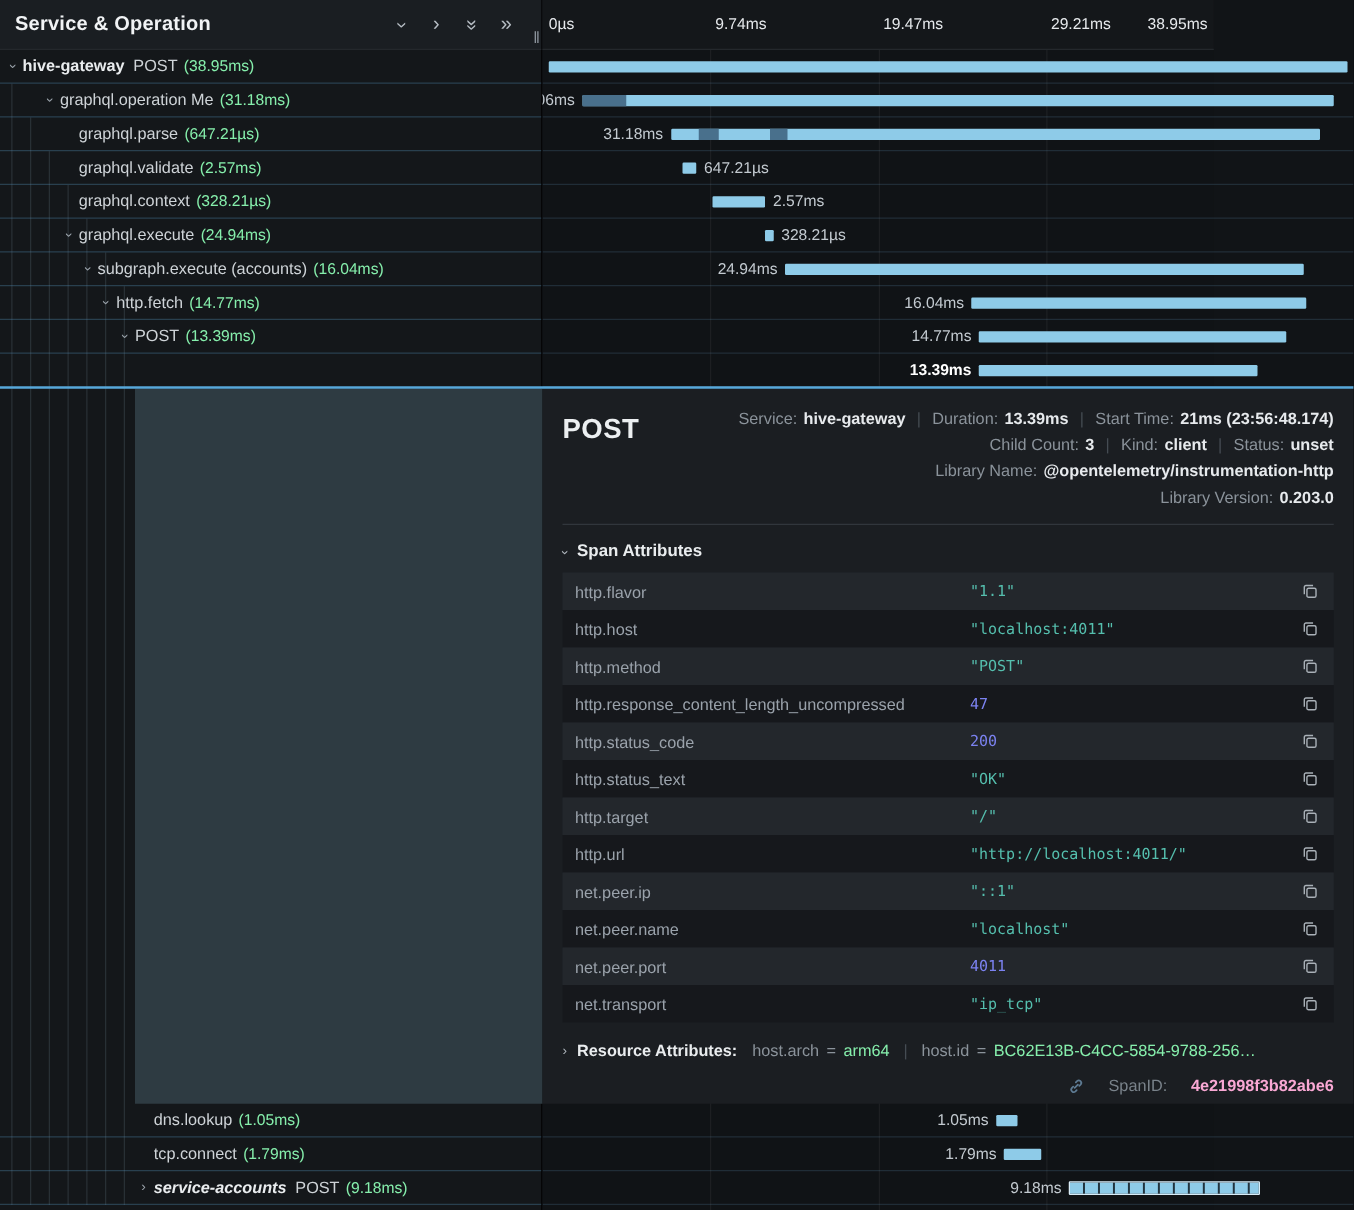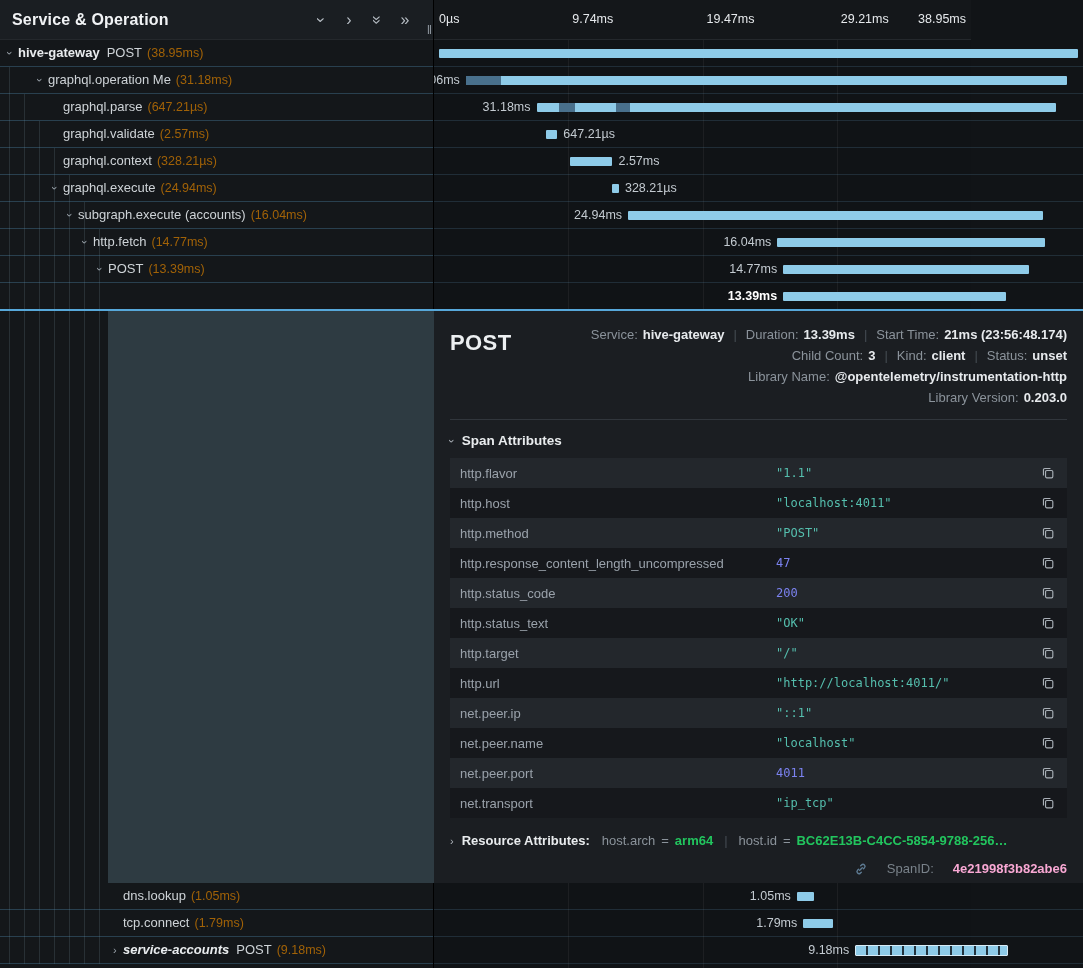--- a/index.html
+++ b/index.html
@@ -16,21 +16,21 @@
   .resize-handle{position:absolute;right:2px;top:22px;color:#8d959d;font-size:13px;z-index:7;cursor:col-resize;letter-spacing:-1px}
   #treeTop{position:absolute;top:40px;left:0;right:0;z-index:2}
   #treeBottom{position:absolute;top:883px;left:0;right:0;z-index:2}
   .tree-row{position:relative;height:27px;border-bottom:1px solid rgba(80,140,180,.35);font-size:13px;cursor:pointer}
   .tree-chev{position:absolute;top:7px;font-size:11px;color:#9aa2aa;line-height:12px;display:inline-block;transform:rotate(90deg)}
   .tree-chev.right{transform:none}
   .tree-label{position:absolute;top:0;line-height:26px;white-space:nowrap}
   .svc{font-weight:bold;color:#e9ecee;margin-right:7px}
   .svc.italic{font-style:italic}
   .opname{color:#ced3d7}
-  .dur{color:#a16207;margin-left:5px;font-size:12.5px}
+  .dur{color:#86efac;margin-left:5px;font-size:12.5px}
   .guide{position:absolute;width:1px;background:rgba(150,180,200,.16);z-index:1}
   .detail-left-box{position:absolute;left:108px;top:311px;width:326px;height:572px;background:#2e3b42;z-index:3}
 
   
   .right-panel{position:absolute;left:434px;top:0;width:537px;height:968px;background:#101316}
   .gl{position:absolute;top:0;bottom:0;width:1px;background:rgba(255,255,255,.055);z-index:0}
   .ruler{position:absolute;top:0;left:0;right:0;height:40px;background:#14171a;border-bottom:1px solid #24282c;z-index:2;font-size:12.5px;color:#e6e9ec}
   .tick{position:absolute;top:12px;white-space:nowrap}
   .t0{left:5px}.t1{left:calc(25% + 4px)}.t2{left:calc(50% + 4px)}.t3{left:calc(75% + 4px)}.t4{right:5px}
   #timelineTop{position:absolute;top:40px;left:0;width:649px;height:270px;overflow:hidden;z-index:1}
@@ -60,21 +60,21 @@
   .attr-key{flex:0 0 316px;color:#9aa2ab;white-space:nowrap;overflow:hidden}
   .attr-val{flex:1;font-family:"DejaVu Sans Mono",monospace;font-size:12px;white-space:nowrap;overflow:hidden}
   .attr-val.string{color:#55bfae}
   .attr-val.number{color:#7b82f0}
   .copy-btn{background:none;border:none;cursor:pointer;padding:2px;display:flex;align-items:center}
   .resource-line{display:flex;align-items:center;margin:15px 16px 0;font-size:13px;white-space:nowrap;overflow:hidden;cursor:pointer}
   .res-chev{display:inline-block;font-size:11px;color:#aeb5bc;margin-right:8px}
   .res-head{font-weight:bold;color:#e9ecee;margin-right:12px}
   .res-key{color:#8b939b}
   .res-eq{color:#8b939b;margin:0 6px}
-  .res-val{color:#22c55e;font-weight:bold}
+  .res-val{color:#86efac;font-weight:normal}
   .res-pipe{color:#454c53;margin:0 11px}
   .spanid-line{display:flex;justify-content:flex-end;align-items:center;gap:19px;margin:13px 16px 0;font-size:13px;color:#79828a}
   .spanid-val{color:#f9a8d4;font-weight:bold}
 </style>
 </head>
 <body>
 
 <div class="app">
 
   <div class="left-panel">

